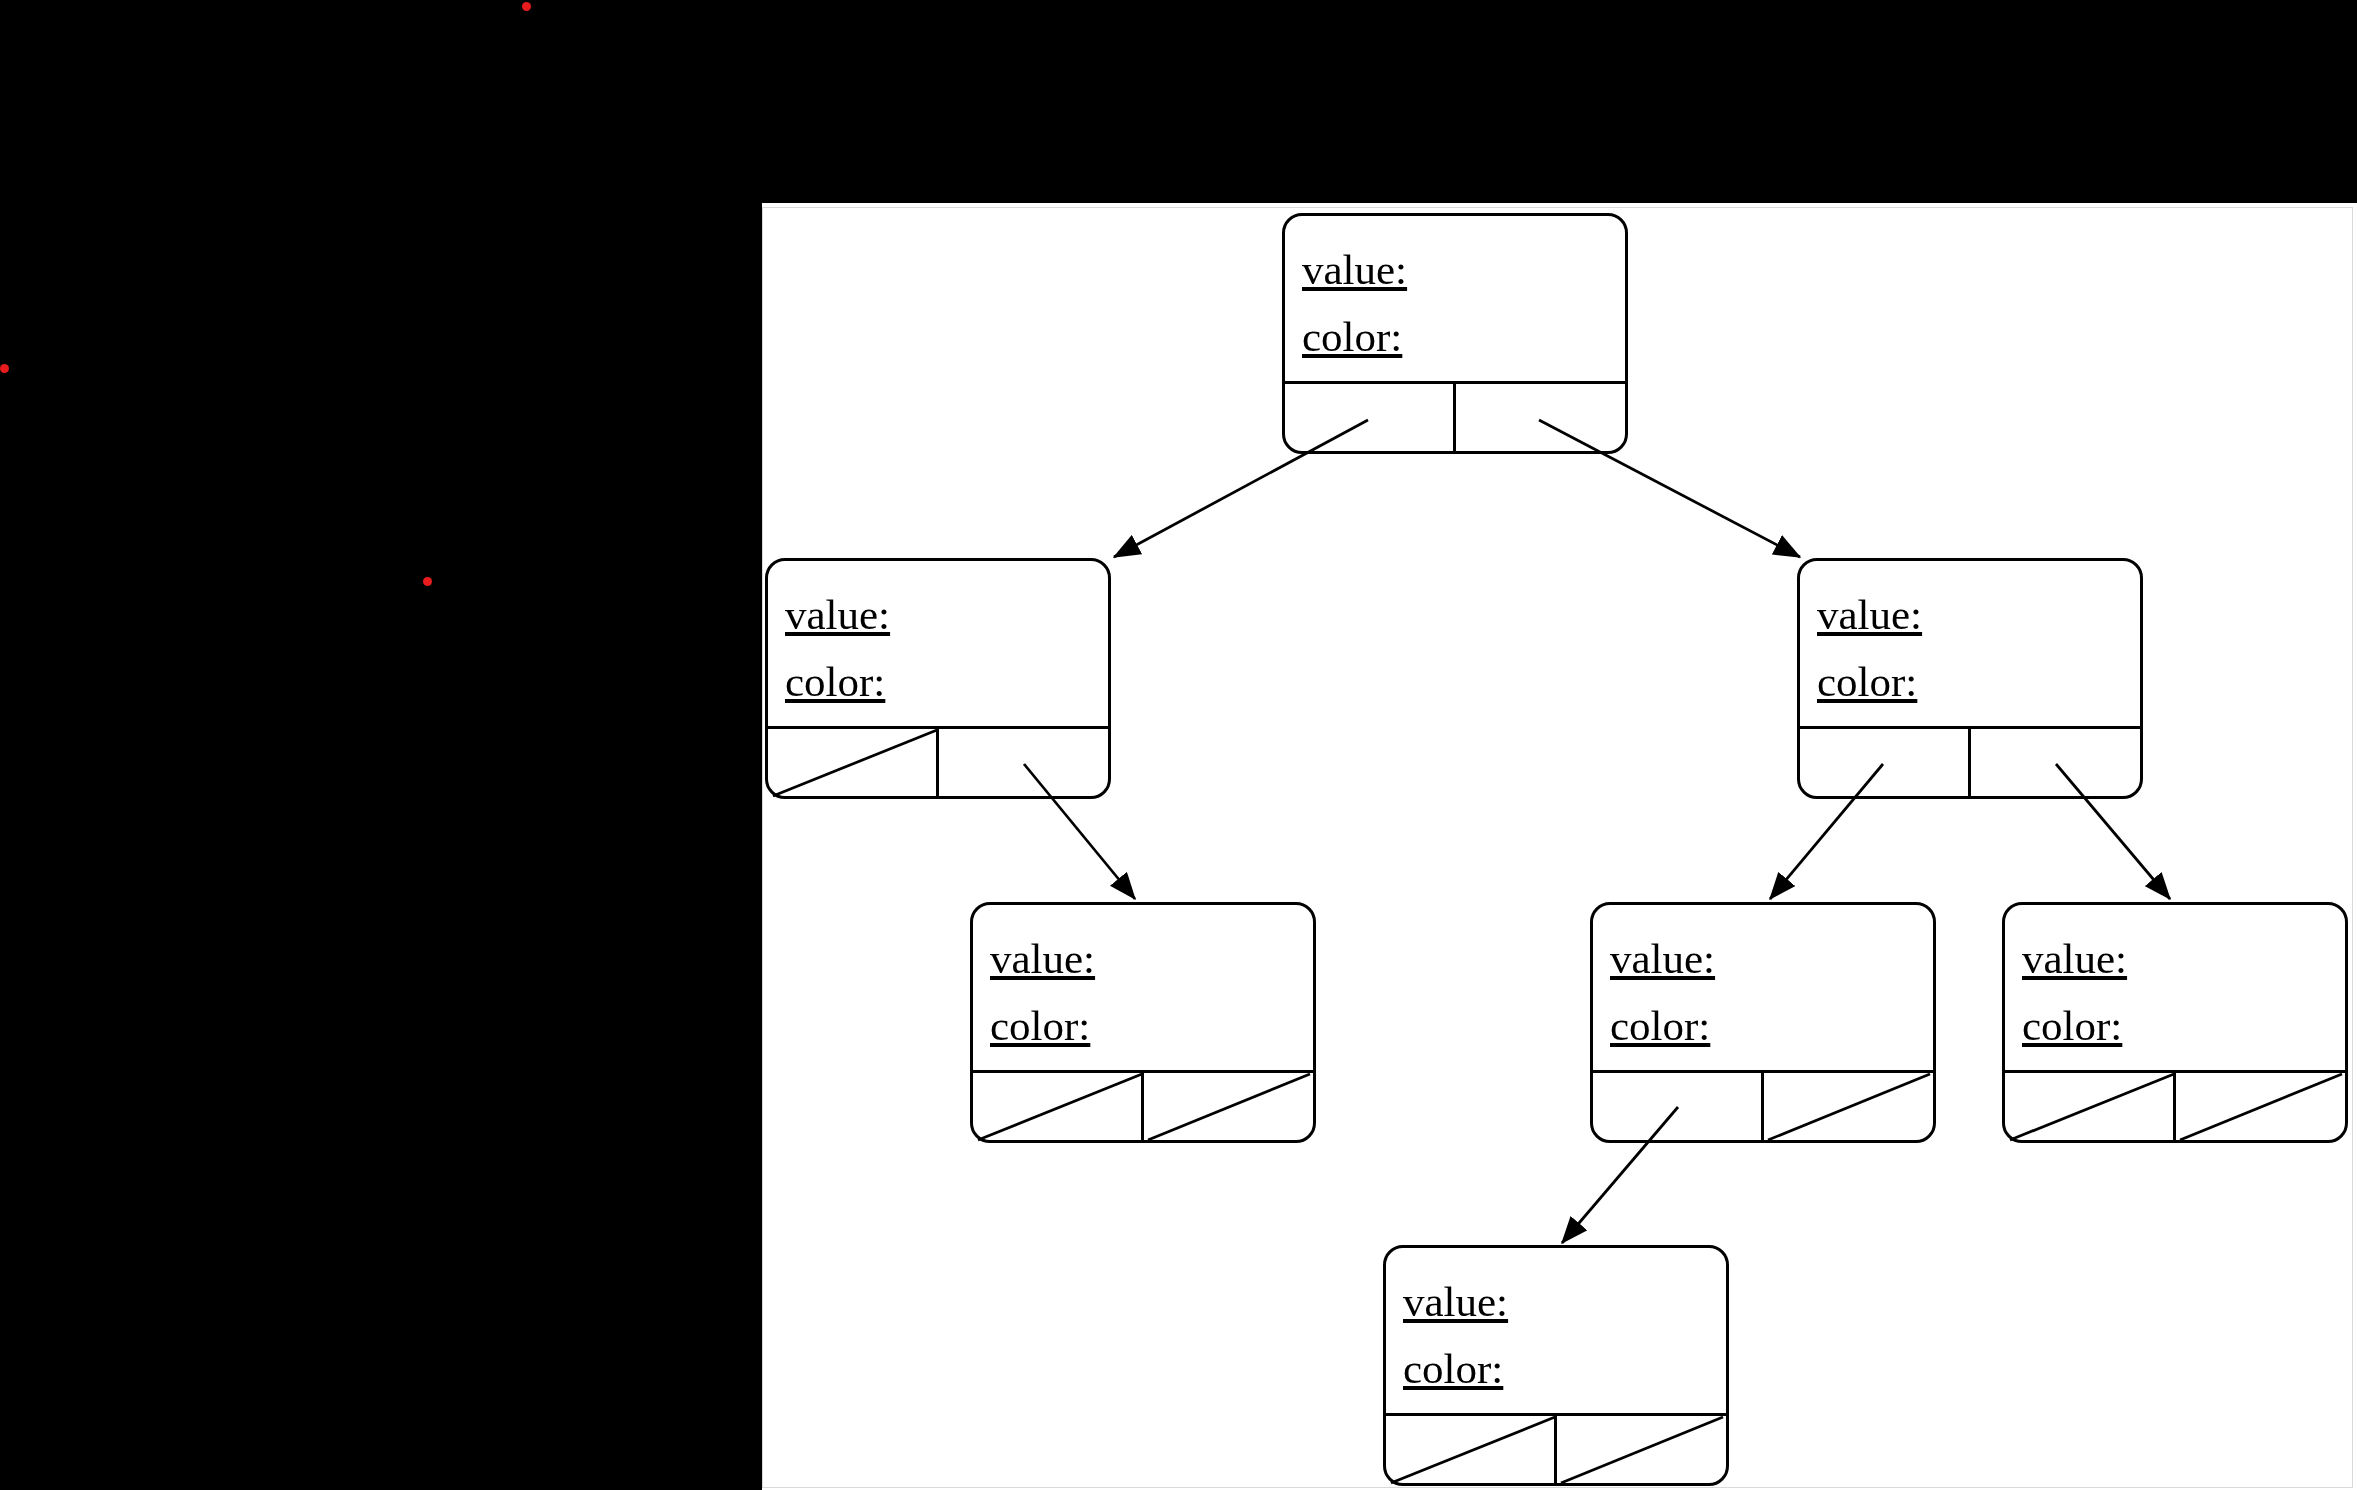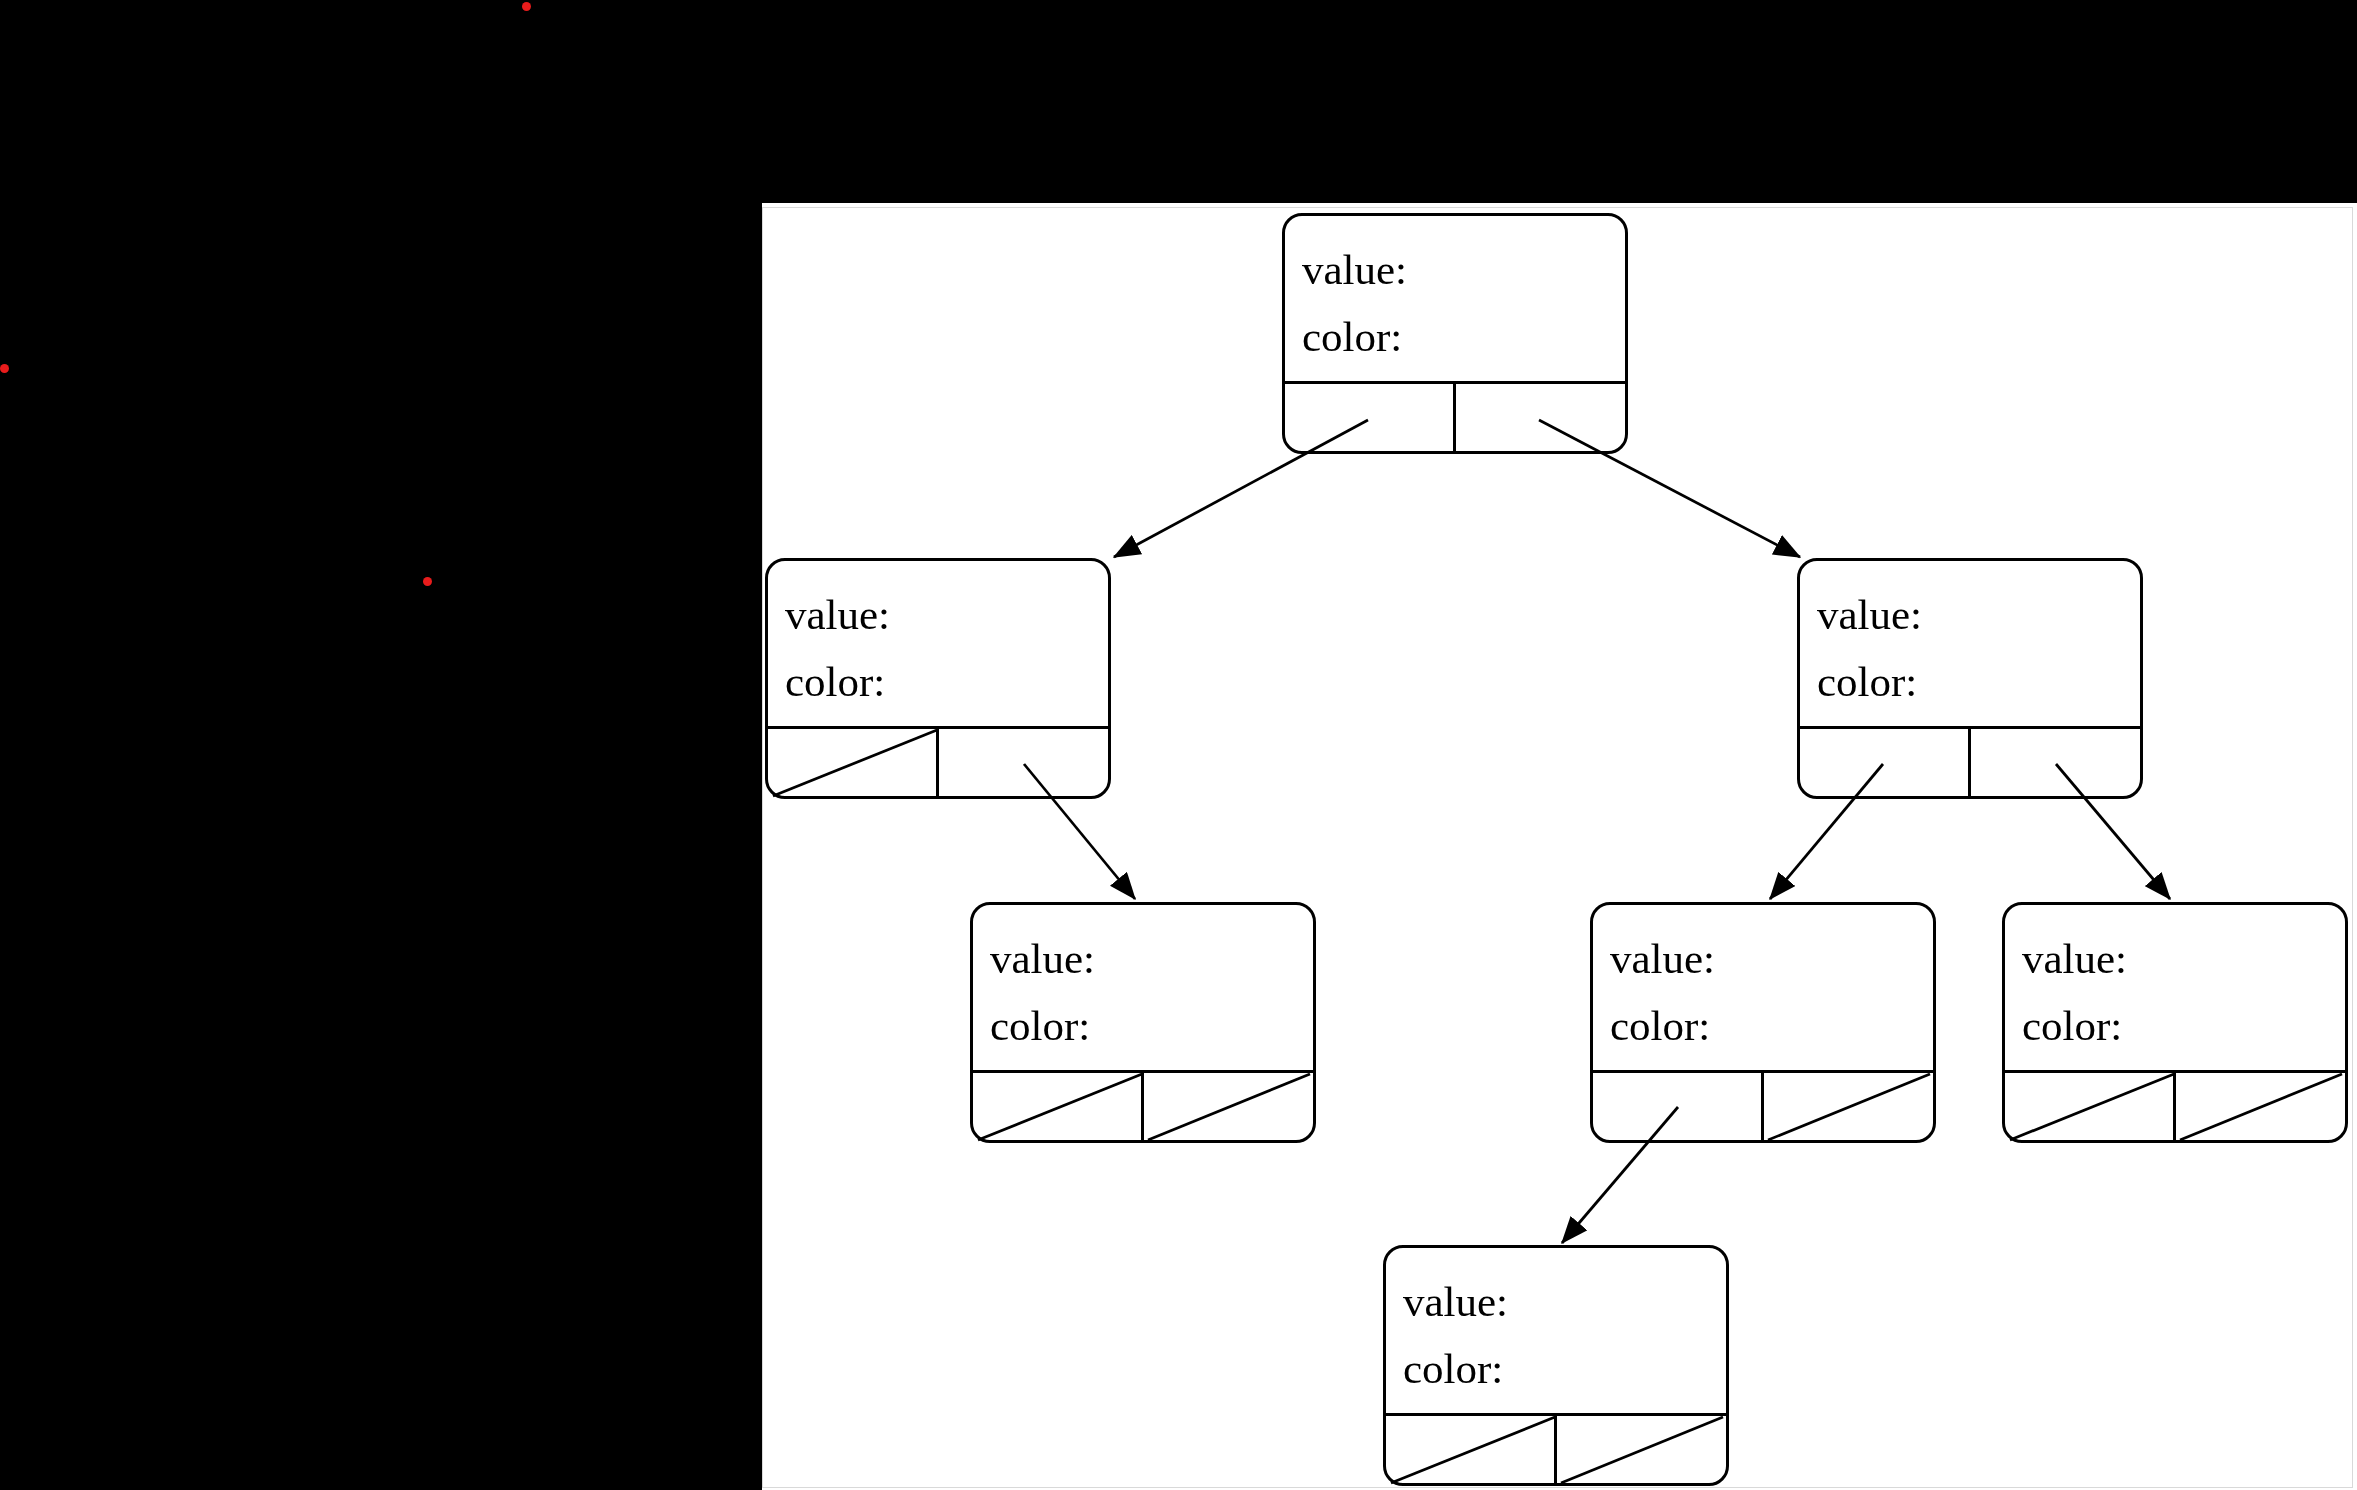--- a/index.html
+++ b/index.html
@@ -28,20 +28,21 @@
     overflow:hidden;
   }
   .fields{
     height:168px;box-sizing:border-box;
     border-bottom:3px solid #000000;
     padding:20px 0 0 17px;
   }
   .field-line{
     font-size:43px;line-height:67px;color:#000000;
     white-space:nowrap;
+    text-decoration:underline;
   }
   .ptr-row{display:flex;height:67px;}
   .ptr-cell{box-sizing:border-box;}
   .ptr-cell.left{width:171px;border-right:3px solid #000000;}
   .ptr-cell.right{flex:1;}
   
   .n-root{left:520px;top:10px;}
   .n-left{left:3px;top:355px;}
   .n-right{left:1035px;top:355px;}
   .n-lr{left:208px;top:699px;}

